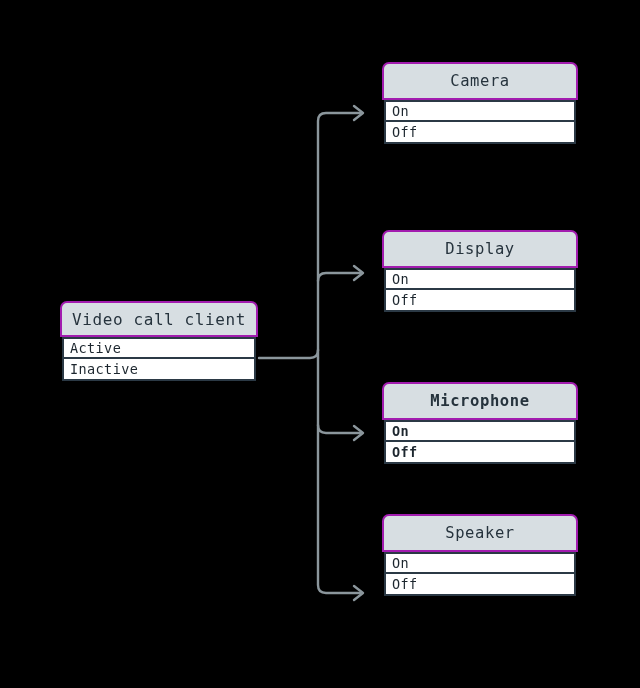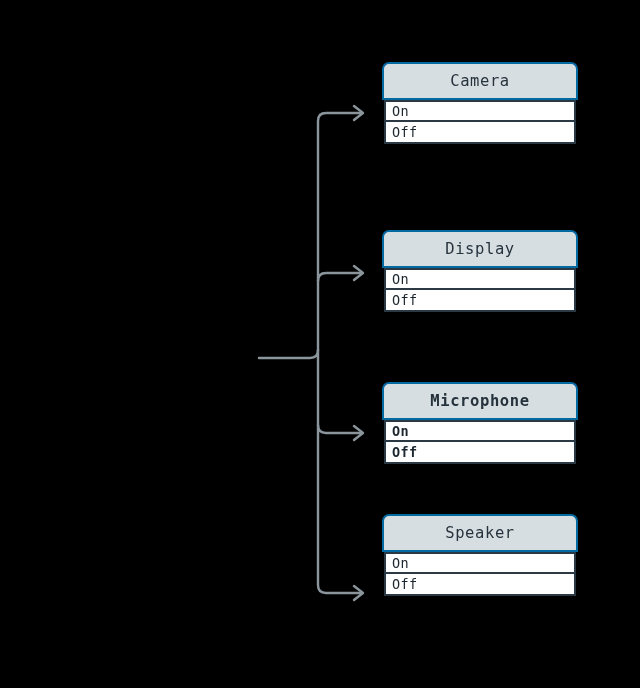--- a/index.html
+++ b/index.html
@@ -35,21 +35,21 @@
 
   
   .node {
     position: absolute;
     box-sizing: border-box;
   }
 
   .node-header {
     box-sizing: border-box;
     background: #d7dee2;
-    border: 2px solid #0369a1;
+    border: 2px solid #a21caf;
     border-radius: 7px 7px 0 0;
     color: #26333d;
     font-size: 15.5px;
     letter-spacing: 0.6px;
     text-align: center;
     display: flex;
     align-items: center;
     justify-content: center;
     width: 100%;
   }
@@ -127,20 +127,27 @@
       <path d="M 318 425 Q 318 433 326 433 H 360"></path>
     </g>
     <g fill="none" stroke="#8b969c" stroke-width="2.4" stroke-linecap="round" stroke-linejoin="round">
       <polyline points="354,106 363,113 354,120"></polyline>
       <polyline points="354,266 363,273 354,280"></polyline>
       <polyline points="354,426 363,433 354,440"></polyline>
       <polyline points="354,586 363,593 354,600"></polyline>
     </g>
   </svg>
 
+  <div class="node" id="node-root">
+    <div class="node-header">Video call client</div>
+    <div class="node-rows">
+      <div class="node-row first">Active</div>
+      <div class="node-row">Inactive</div>
+    </div>
+  </div>
 
   <div class="node node-sub" id="node-camera">
     <div class="node-header">Camera</div>
     <div class="node-rows">
       <div class="node-row first">On</div>
       <div class="node-row">Off</div>
     </div>
   </div>
 
   <div class="node node-sub" id="node-display">

